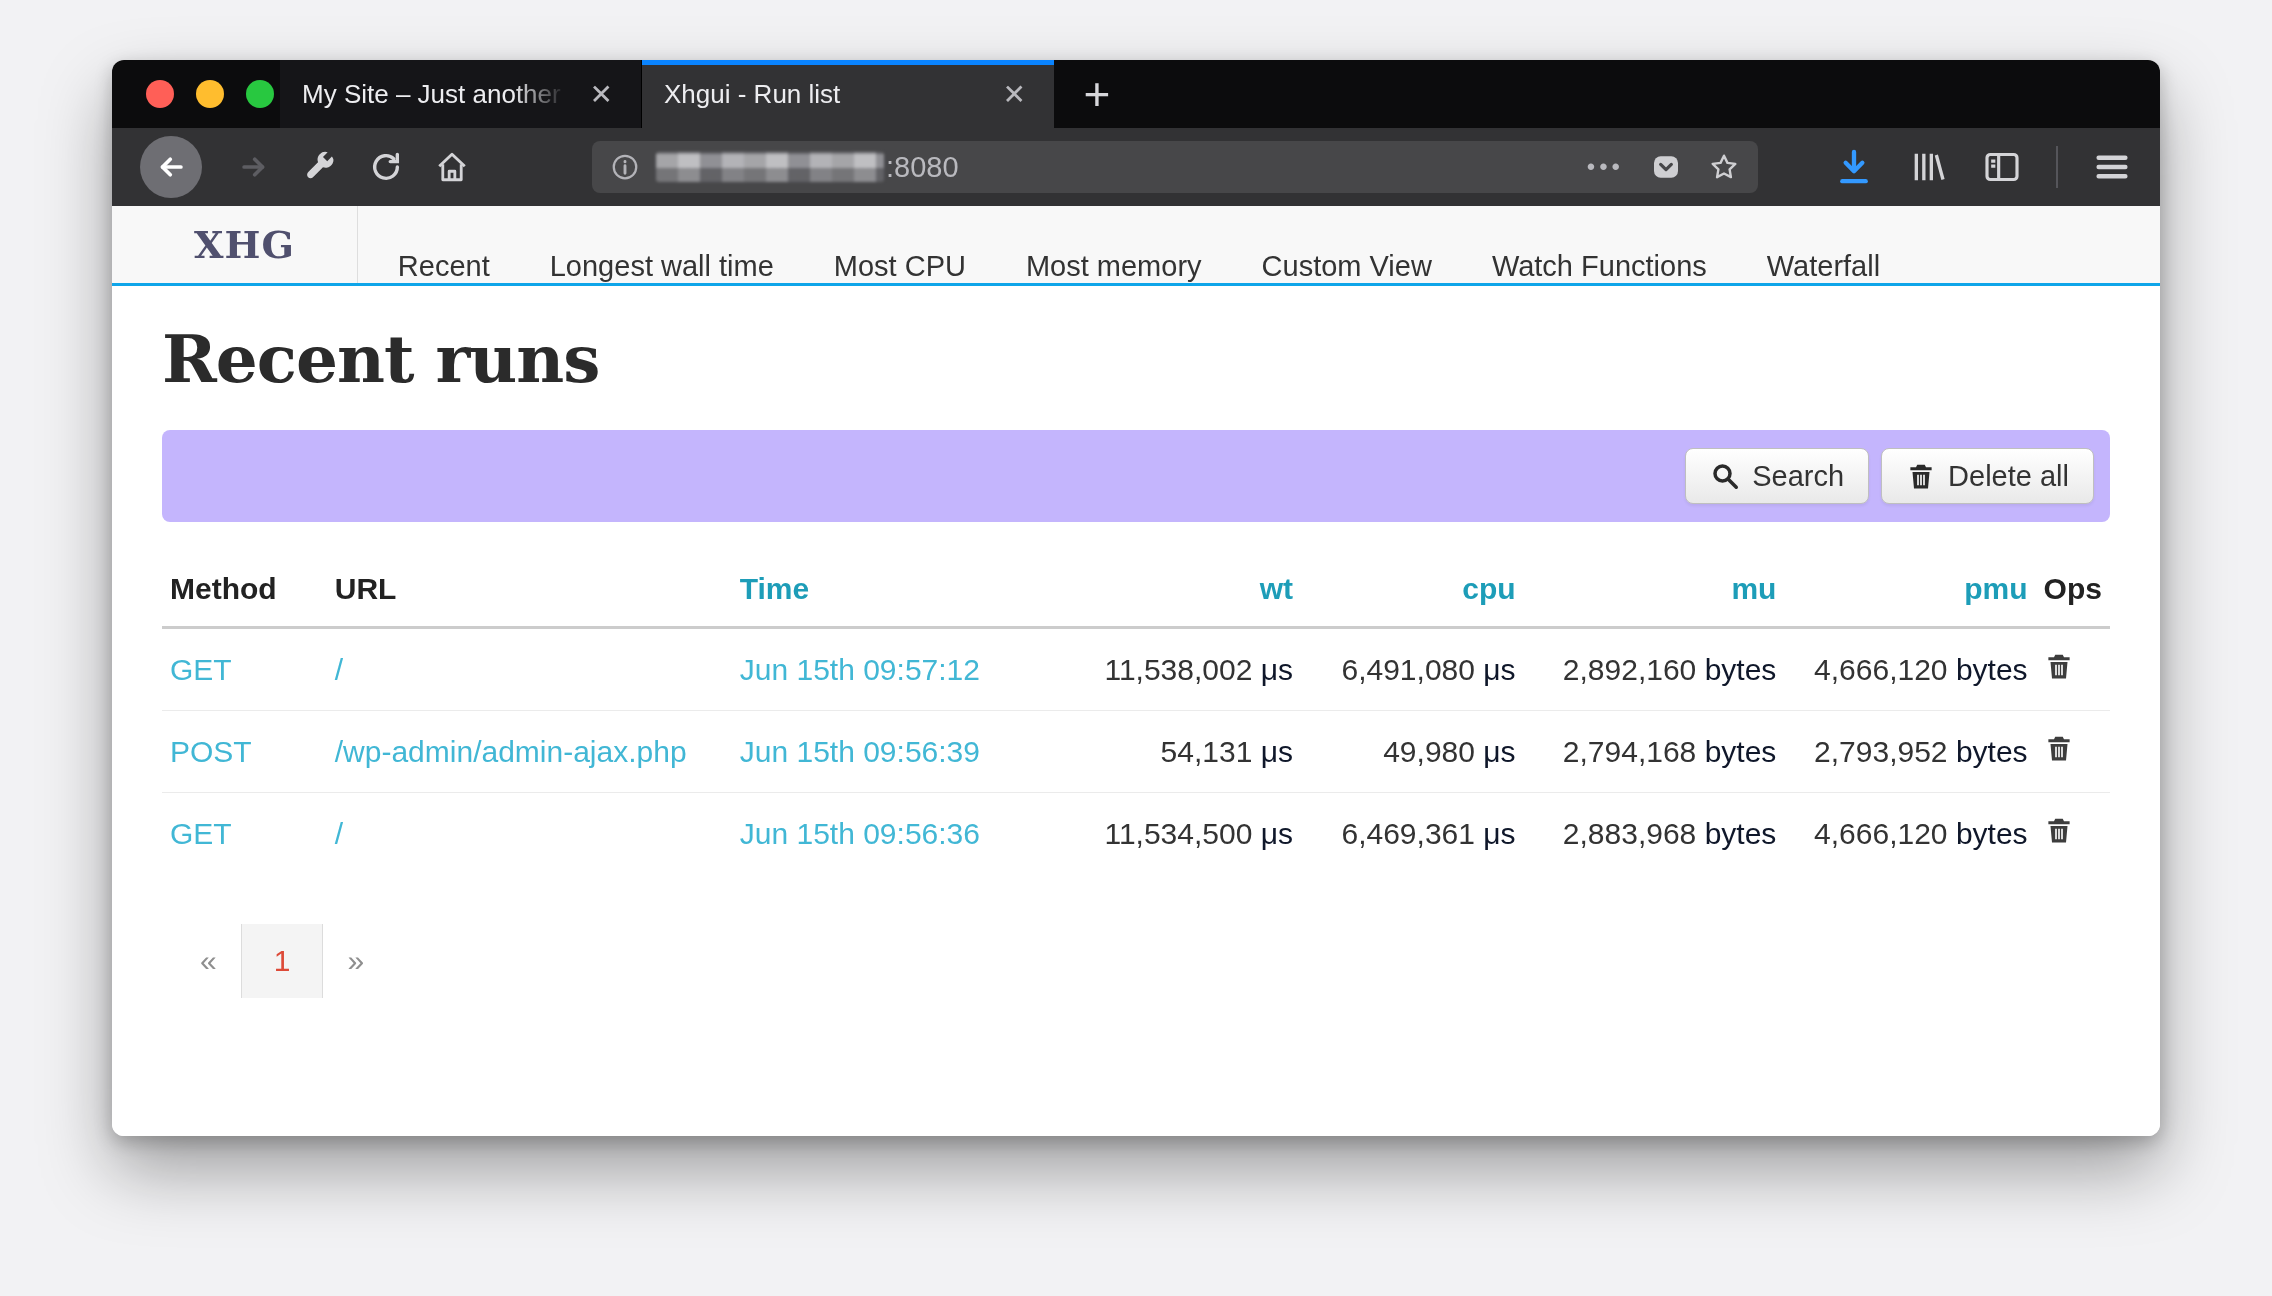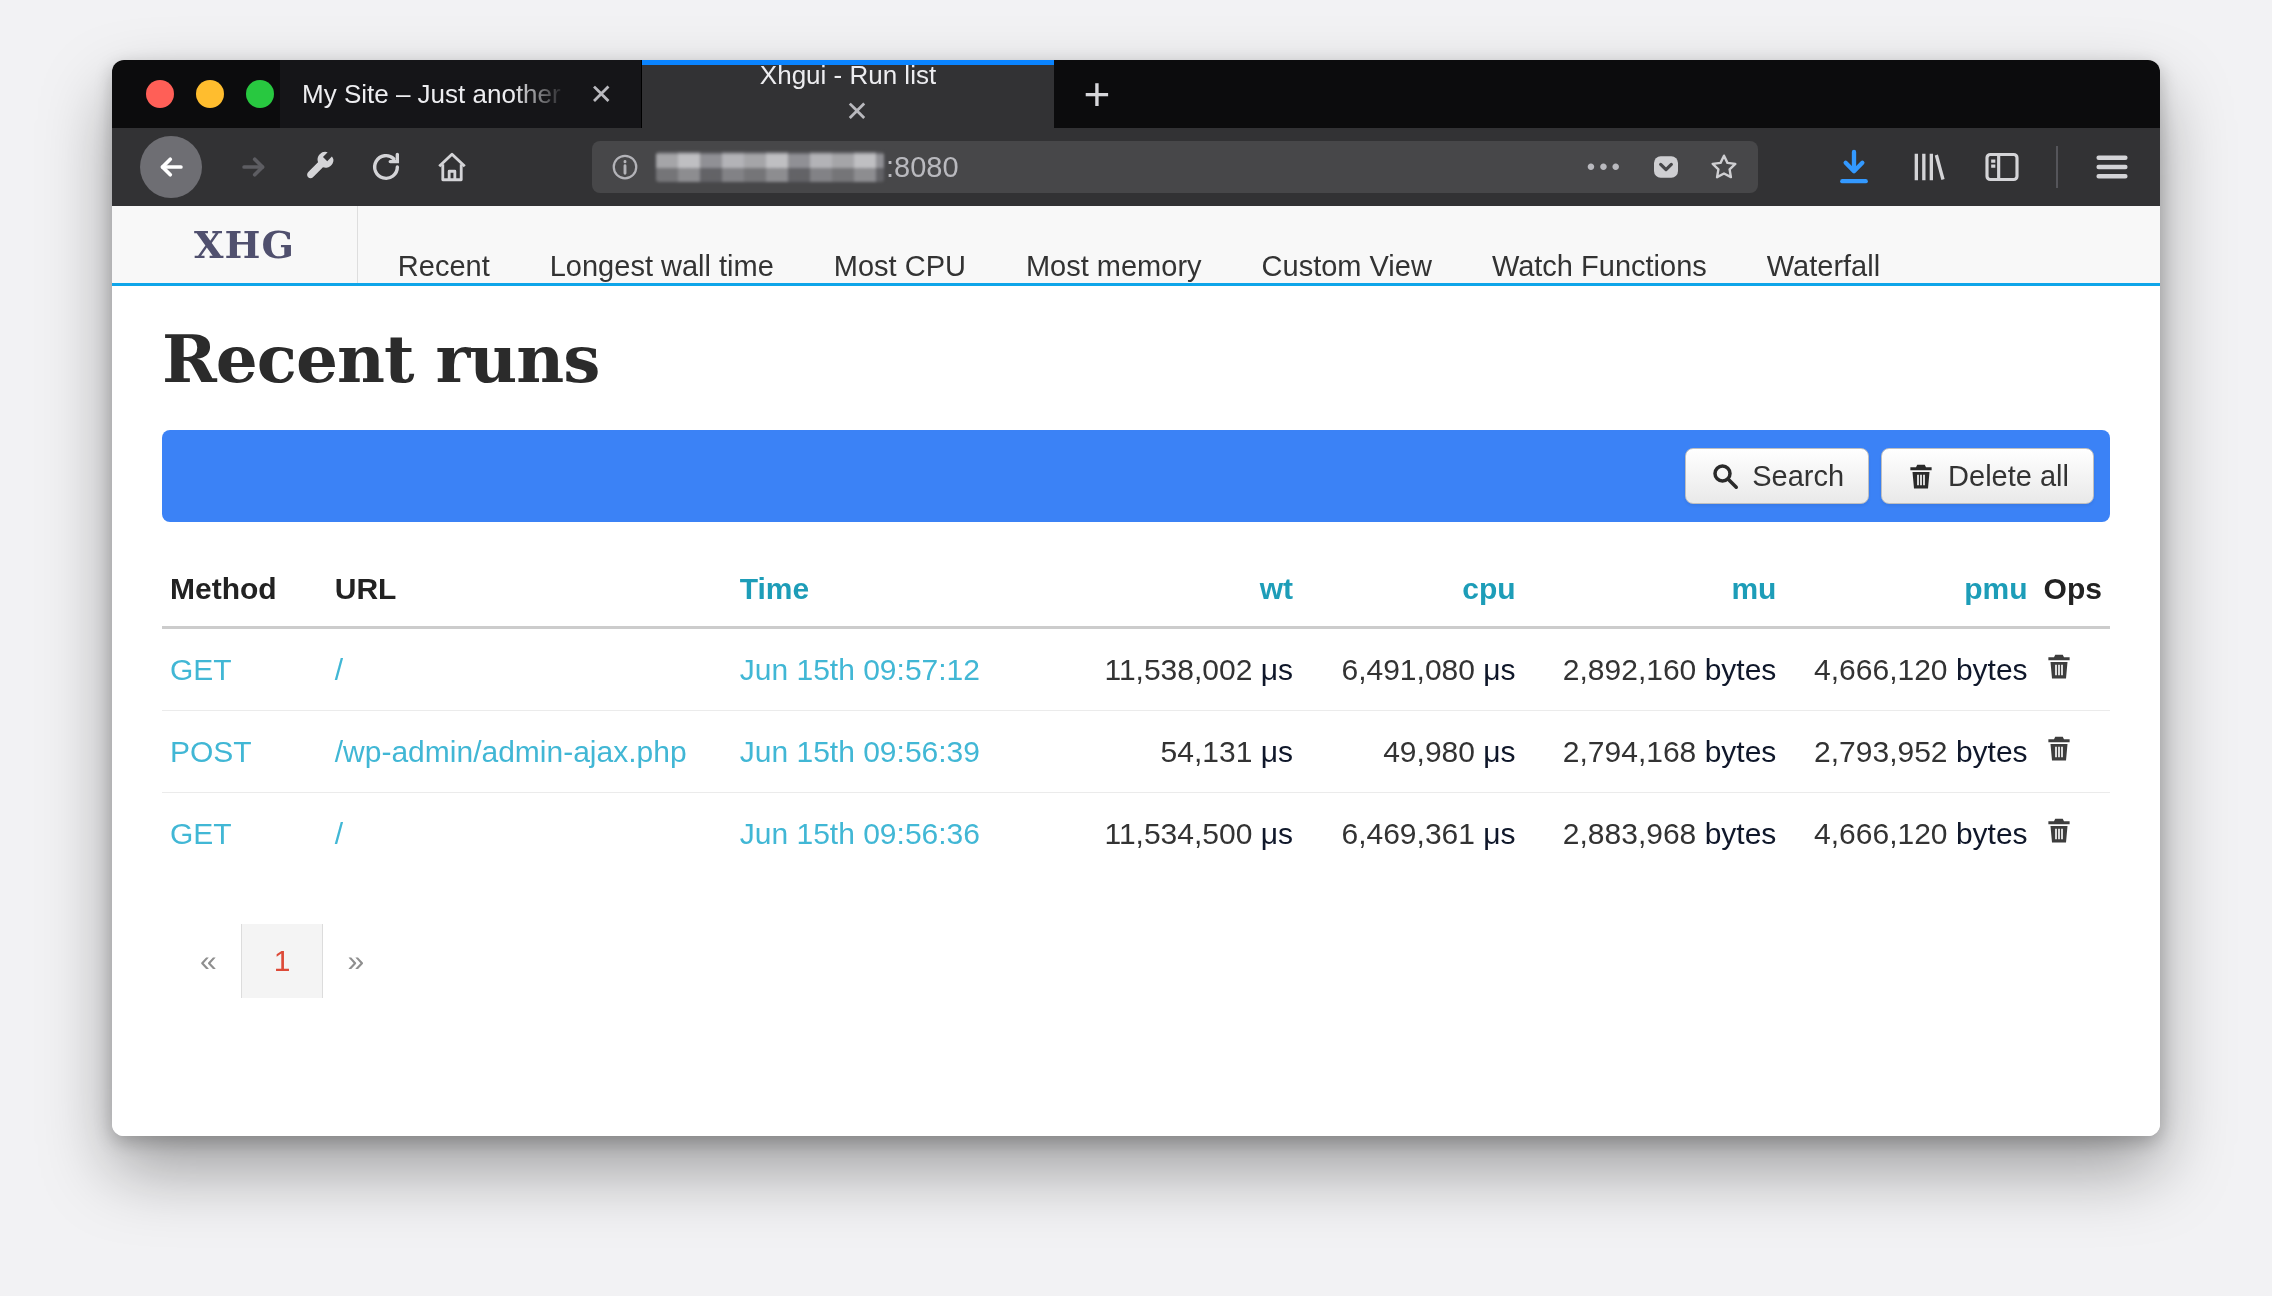--- a/index.html
+++ b/index.html
@@ -16,21 +16,21 @@
   .tabbar{ height:68px; background:#0c0c0d; display:flex; align-items:stretch; }
   .traffic{ width:168px; display:flex; align-items:center; gap:22px; padding-left:34px; flex:none;}
   .light{ width:28px; height:28px; border-radius:50%; }
   .light.red{ background:#ff5f57; } .light.yellow{ background:#ffbd2e; } .light.green{ background:#28c840; }
 
   .tab{ display:flex; align-items:center; padding:0 22px; color:#ededf0; font-size:26px; position:relative; }
   .tab .title{ overflow:hidden; white-space:nowrap; flex:1; }
   .tab .close{ color:#b9b9be; font-size:28px; margin-left:18px; padding:0 6px; }
   .tab.inactive{ width:362px; background:#151518; border-right:1px solid #000; }
   .tab.inactive .title{ -webkit-mask-image:linear-gradient(90deg,#000 80%,transparent); mask-image:linear-gradient(90deg,#000 80%,transparent); }
-  .tab.active{ width:412px; background:#323234;flex-direction:column; }
+  .tab.active{ width:412px; background:#323234; }
   .tab.active::before{ content:""; position:absolute; left:0; top:0; right:0; height:5px; background:#0a84ff; }
   .newtab{ width:86px; display:flex; align-items:center; justify-content:center; color:#d7d7da; font-size:46px; font-weight:300; }
 
   .toolbar{ height:78px; background:#323234; display:flex; align-items:center; padding:0 28px; }
   .navbtn{ display:flex; align-items:center; justify-content:center; flex:none; }
   .backcirc{ width:62px; height:62px; border-radius:50%; background:#6e6e73; margin-right:22px; }
   .backcirc svg{ width:34px; height:34px; }
   .tool-ic{ width:60px; height:60px; color:#d4d4d7; margin-right:6px; }
   .tool-ic svg{ width:34px; height:34px; }
   .tool-ic.dim{ color:#5d5d62; }
@@ -60,21 +60,21 @@
   .content{ background:#fff; height:930px; overflow:hidden; }
   .xh-navbar{ height:80px; background:#f8f8f8; border-bottom:3px solid #0ea5e9; display:flex; align-items:stretch; }
   .brand{ display:flex; align-items:center; padding:0 62px 0 82px; border-right:1px solid #dedede;
           font-family:"DejaVu Serif", serif; font-weight:bold; font-size:38px; color:#50506e; letter-spacing:1px; }
   .xh-nav{ display:flex; align-items:flex-end; padding-left:10px; }
   .xh-nav a{ padding:0 30px; font-size:29px; color:#333; text-decoration:none; }
 
   .main{ padding:0 50px; }
   h1.pagetitle{ font-family:"DejaVu Serif", serif; font-weight:bold; font-size:66px; color:#2b2b2b; margin:34px 0 32px; letter-spacing:-1px;}
 
-  .well{ background:#3b82f6; border-radius:8px; height:92px; display:flex; align-items:center;
+  .well{ background:#c4b5fd; border-radius:8px; height:92px; display:flex; align-items:center;
          justify-content:flex-end; padding:0 16px; }
   .btn{ height:56px; display:inline-flex; align-items:center; gap:12px; padding:0 24px; margin-left:12px;
         background:linear-gradient(#ffffff,#e9e9e9); border:1px solid #bfbfbf; border-radius:8px;
         font-size:29px; color:#333; box-shadow:0 2px 3px rgba(0,0,0,.06); }
   .btn svg{ width:30px; height:30px; color:#2a2a2a; }
 
   table.runs{ width:100%; border-collapse:collapse; margin-top:34px; font-size:30px; color:#333; }
   .runs th{ text-align:left; font-weight:bold; padding:16px 8px 20px; border-bottom:3px solid #cccccc; color:#222; }
   .runs th.num, .runs td.num{ text-align:right; }
   .runs th a{ color:#1d9db8; text-decoration:none; }

